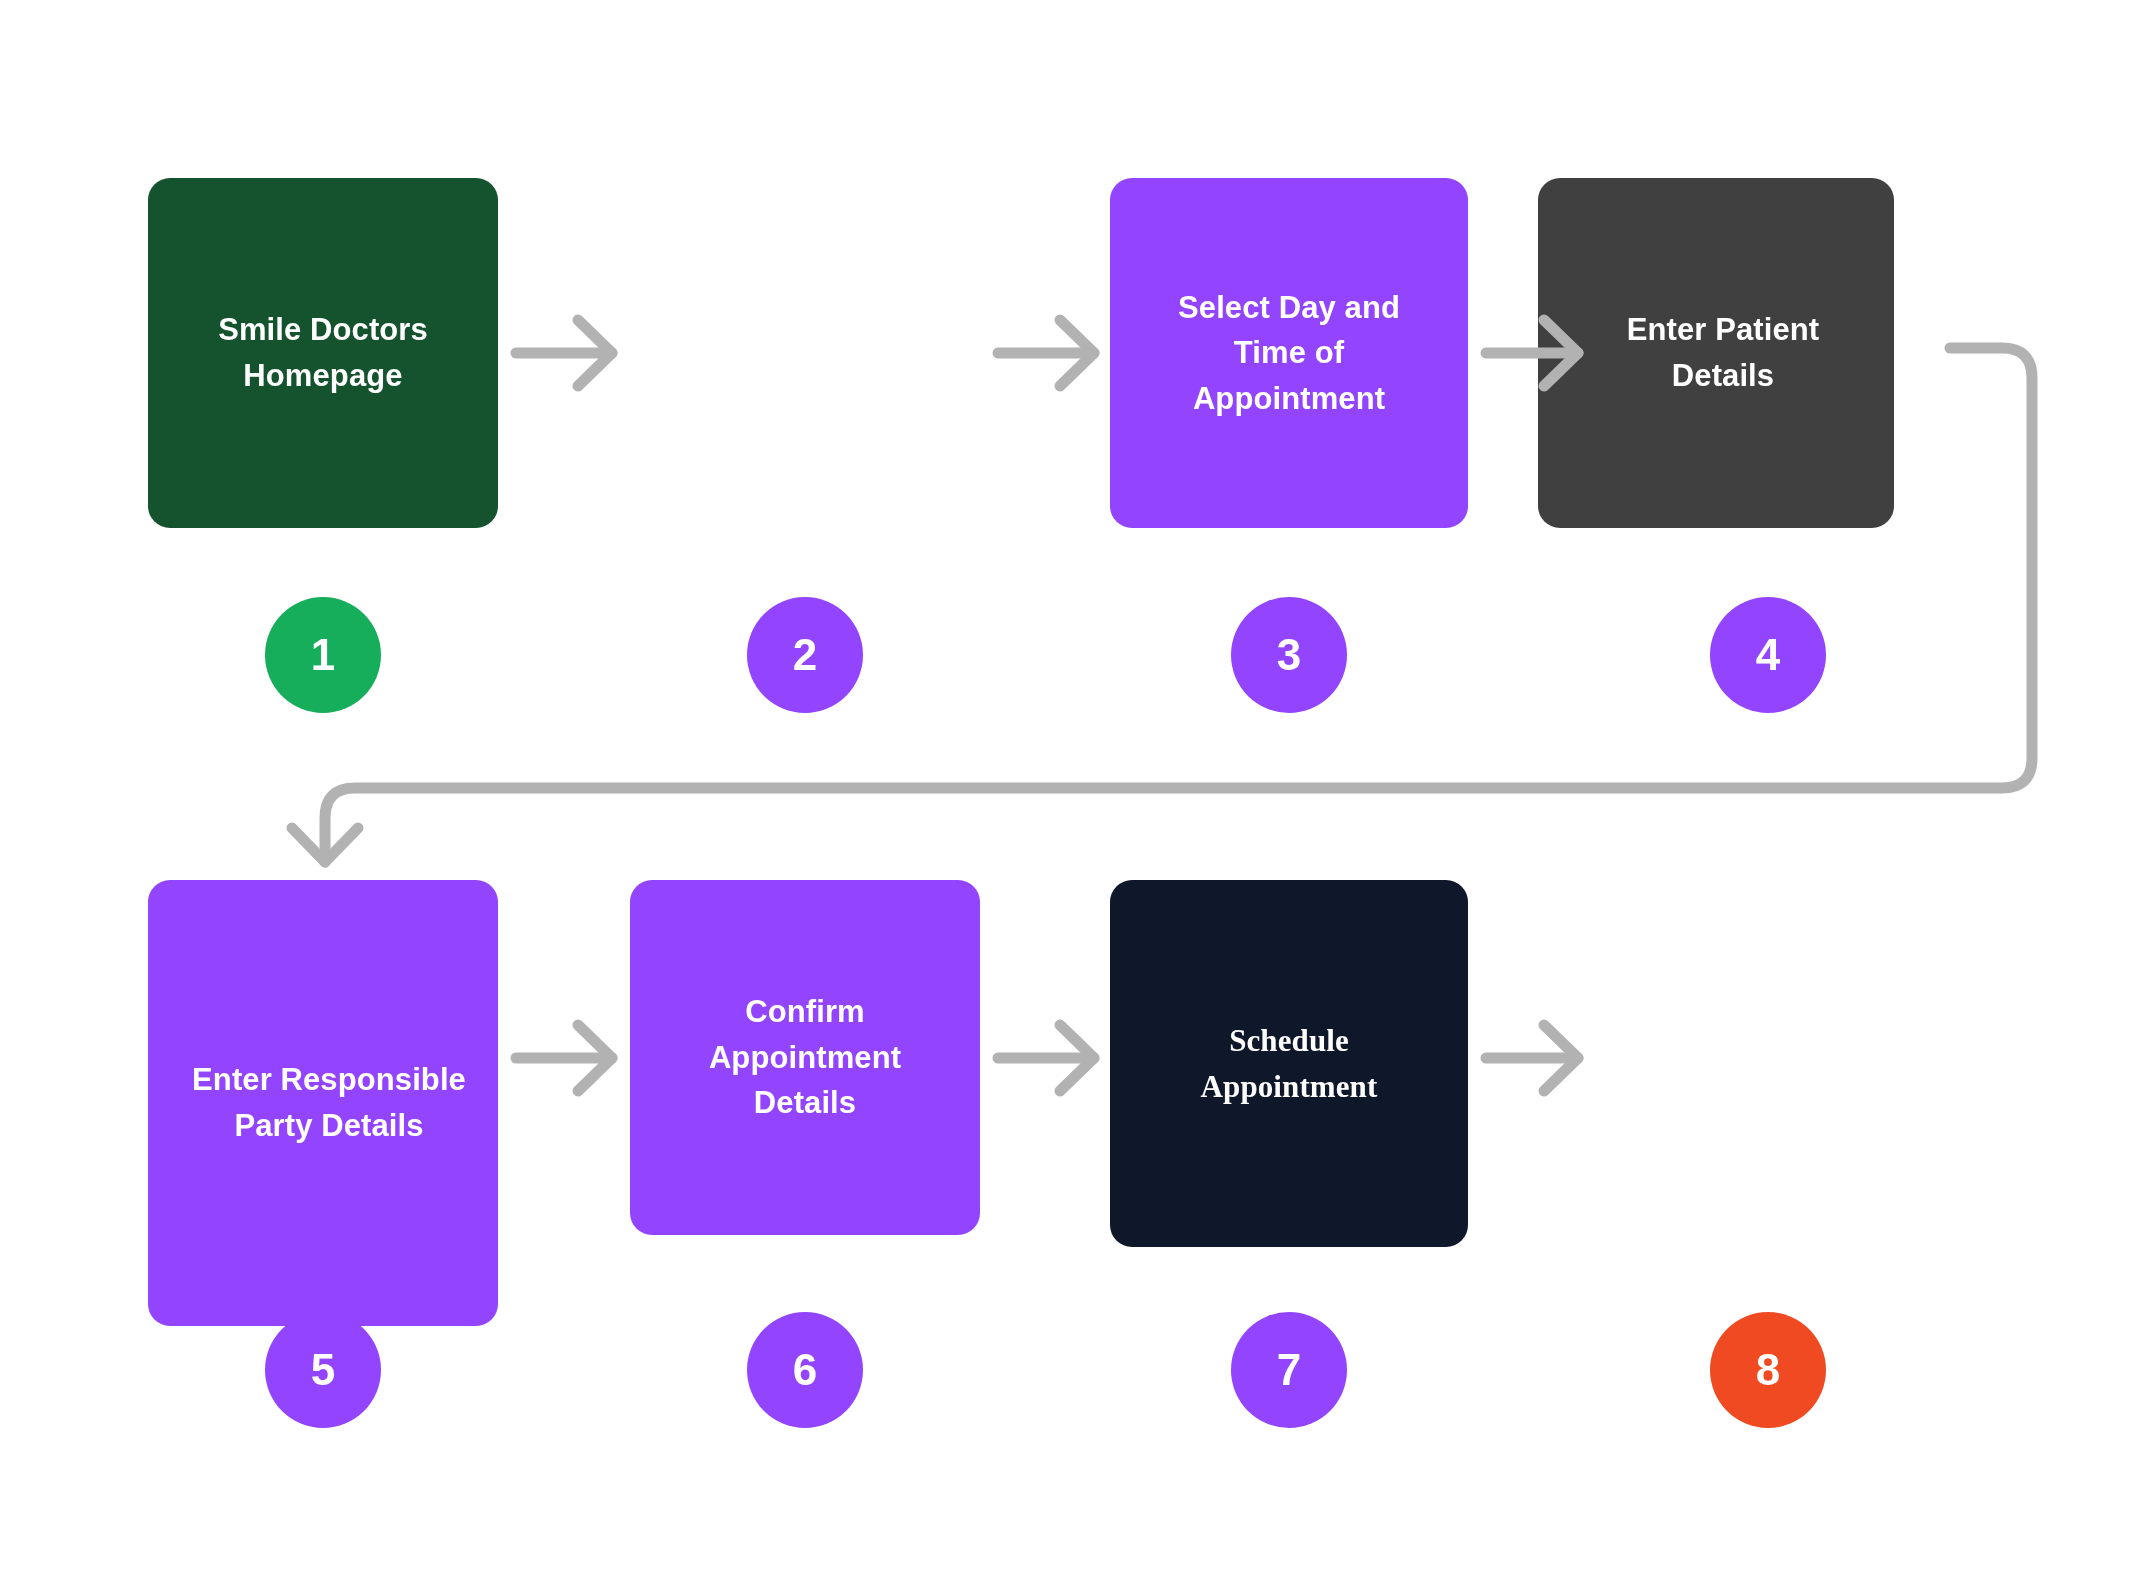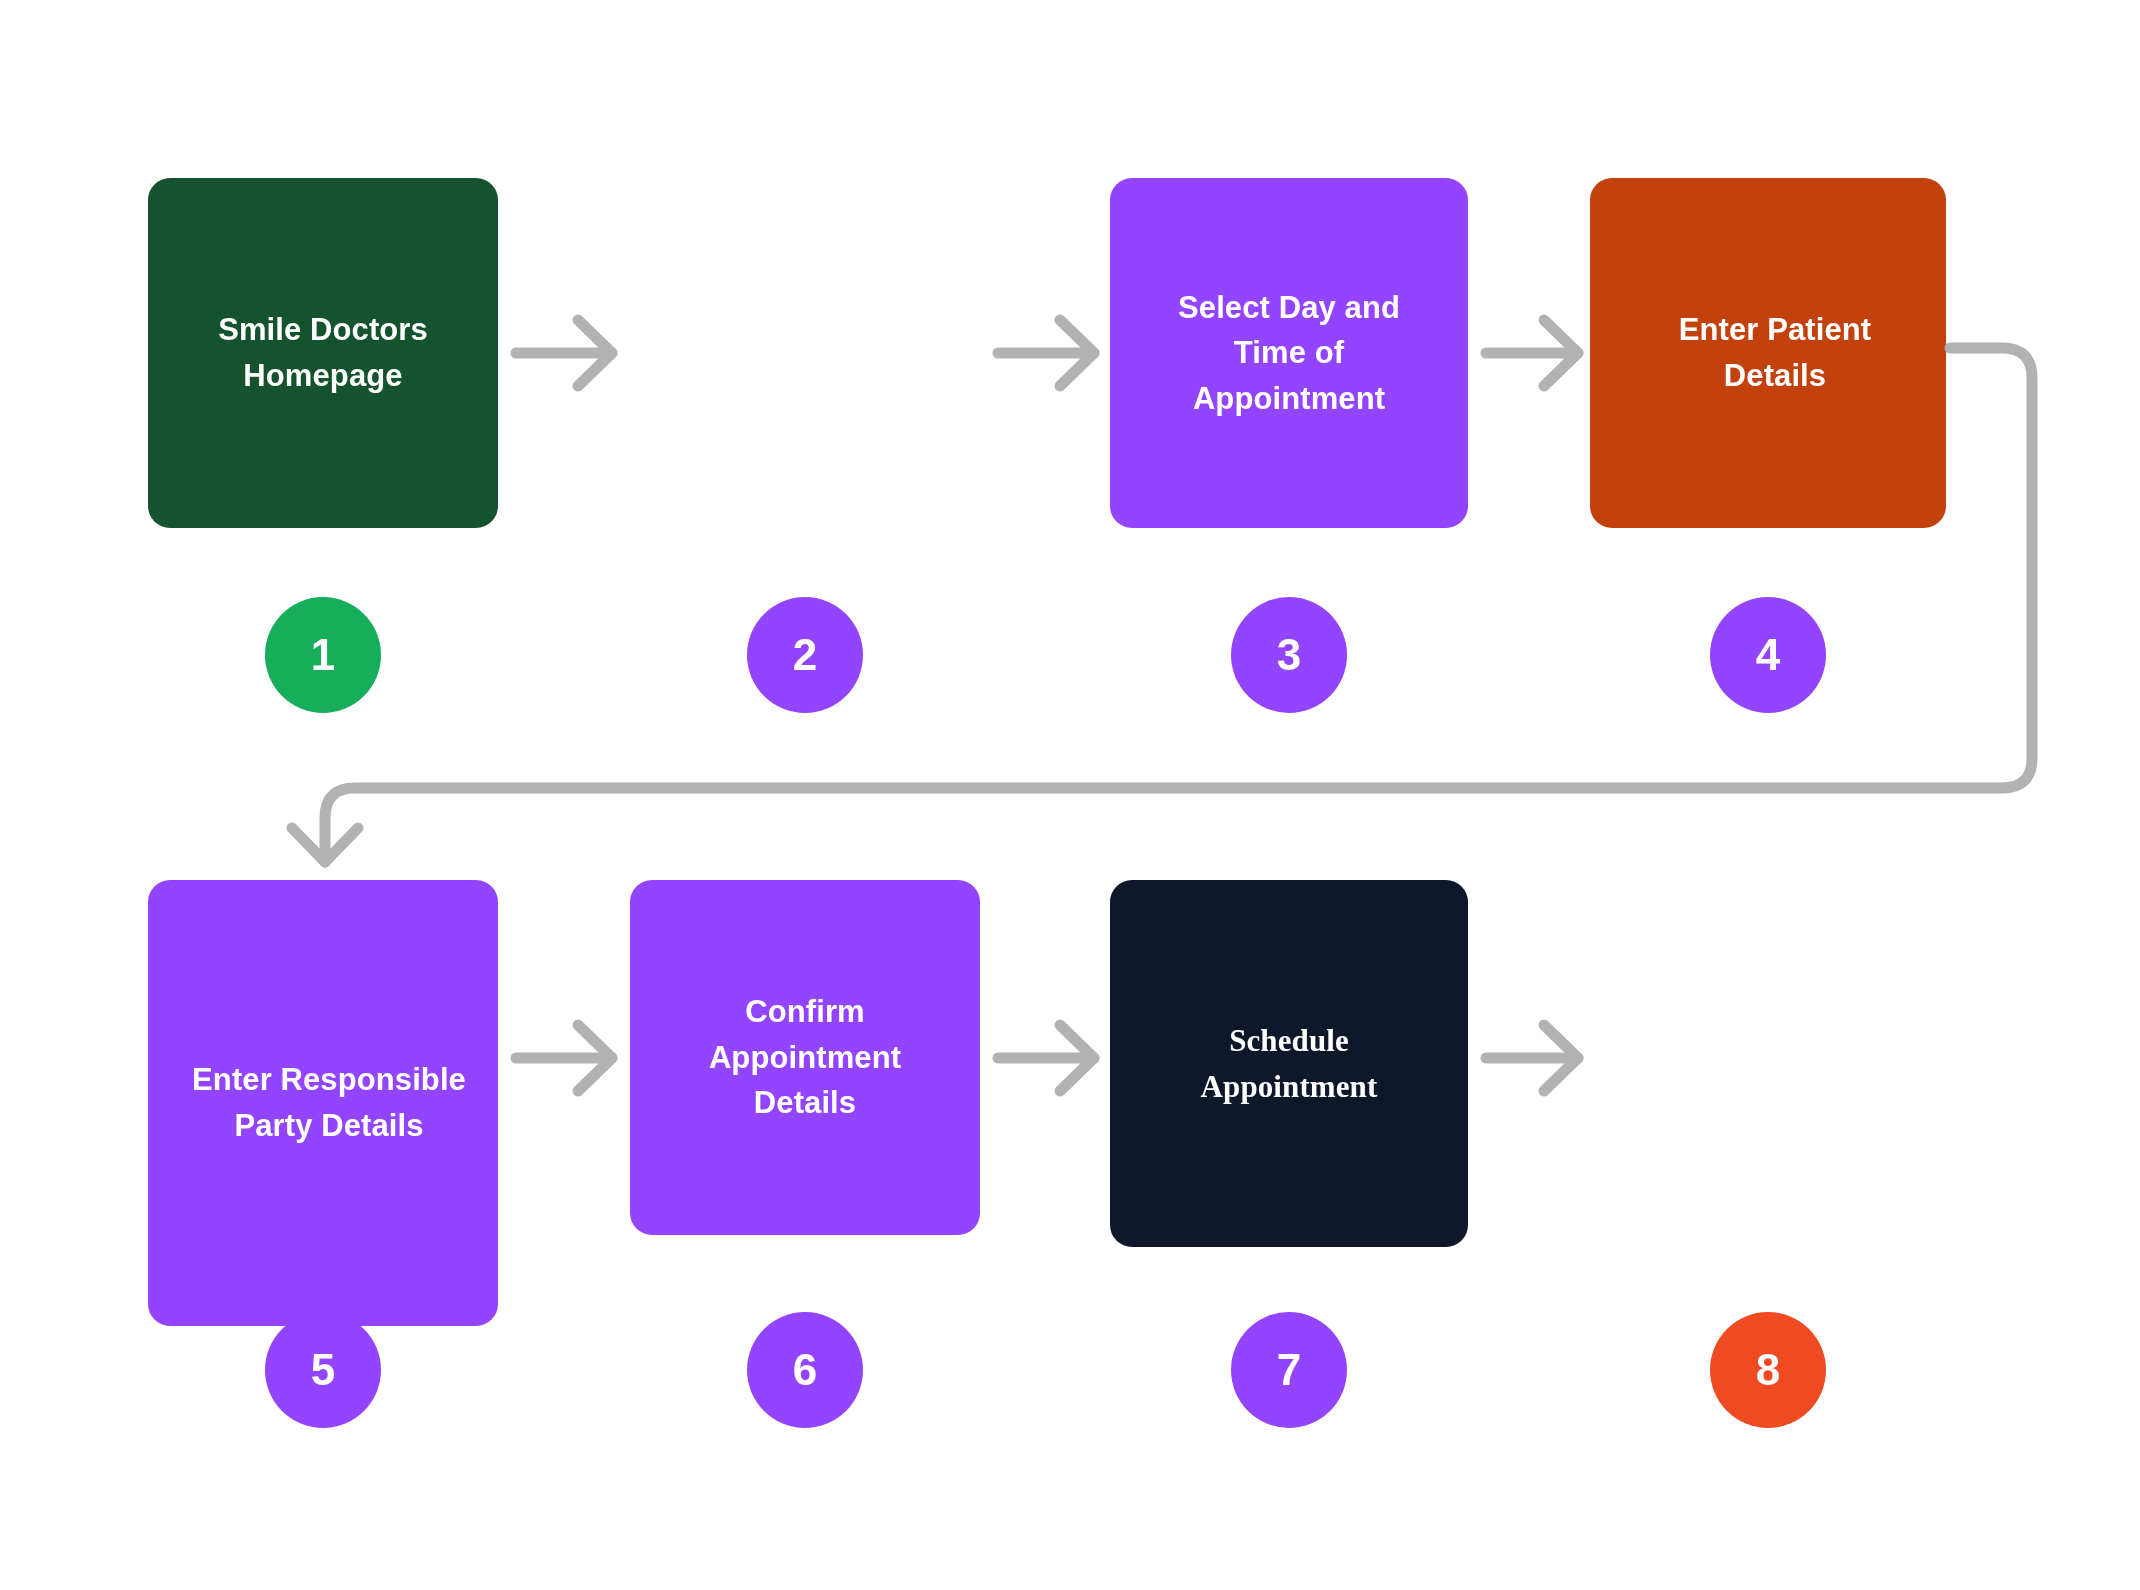--- a/index.html
+++ b/index.html
@@ -68,21 +68,21 @@
 Homepage</div>
   </div>
 
 
   <div class="node" style="left:1110px; top:178px; width:358px; height:350px; background:#9344ff;">
     <div class="node-label" style="white-space:pre-line;">Select Day and
 Time of
 Appointment</div>
   </div>
 
-  <div class="node" style="left:1590px; top:178px; width:356px; height:350px; background:#c2410c;padding-left:40px;">
+  <div class="node" style="left:1538px; top:178px; width:356px; height:350px; background:#404040;padding-left:40px;">
     <div class="node-label" style="white-space:pre-line;">Enter Patient
 Details</div>
   </div>
 
   <div class="badge" style="left:265px; top:597px; background:#17ae5b;">
     <span class="badge-label">1</span>
   </div>
   <div class="badge" style="left:747px; top:597px; background:#9344ff;">
     <span class="badge-label">2</span>
   </div>

